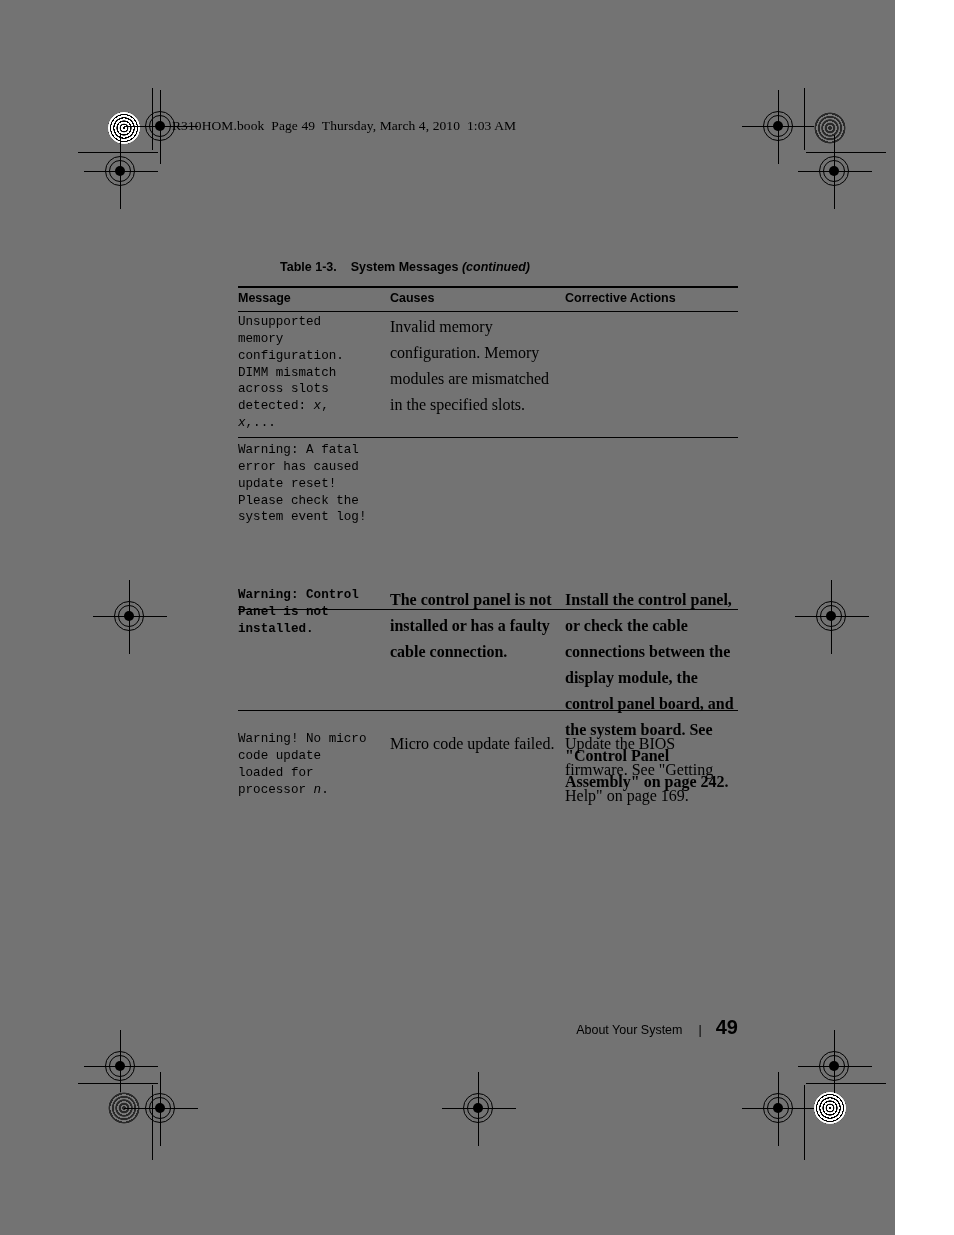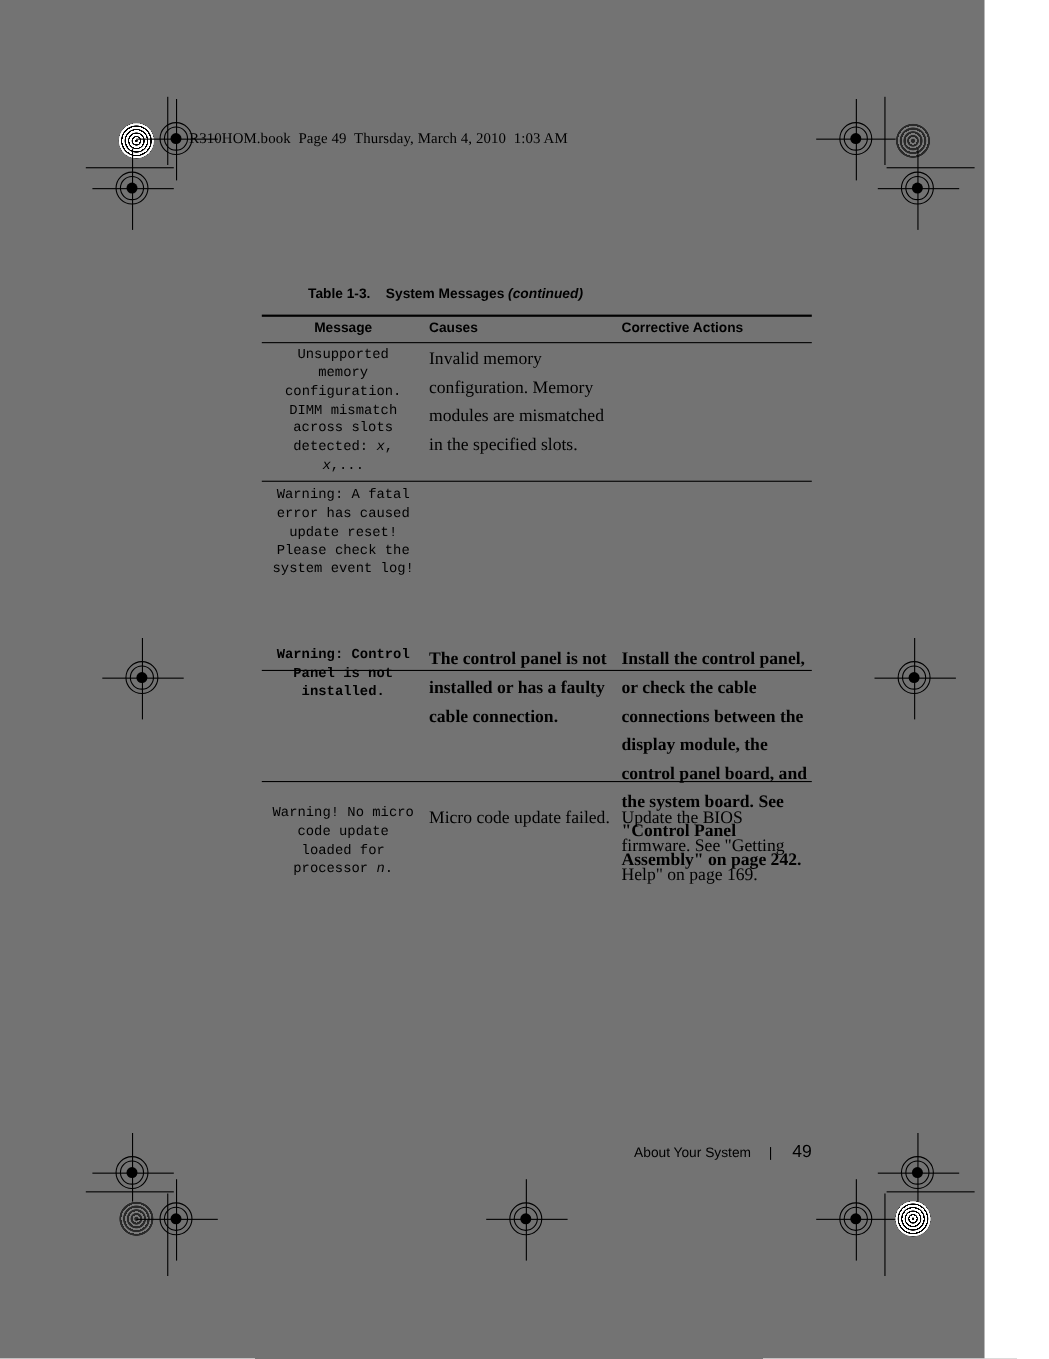--- a/index.html
+++ b/index.html
@@ -124,21 +124,21 @@
   }
   .rule.thick { height: 2px; }
   .rule.thin  { height: 1px; }
 
   .row {
     position: absolute;
     left: 238px;
     width: 500px;
     display: flex;
   }
-  .col-msg  { width: 152px; padding-right: 4px; box-sizing: border-box; text-align: center; }
+  .col-msg  { width: 152px; padding-right: 4px; box-sizing: border-box; }
   .col-cause{ width: 175px; padding-right: 8px; box-sizing: border-box; }
   .col-corr { width: 173px; box-sizing: border-box; }
 
   .hdr {
     font-family: "Liberation Sans", sans-serif;
     font-weight: bold;
     font-size: 12.5px;
     line-height: 15px;
   }
 
@@ -169,25 +169,24 @@
     font-family: "Liberation Sans", sans-serif;
   }
   .footer .sect {
     font-size: 12.5px;
   }
   .footer .bar {
     font-size: 12.5px;
     padding: 0 14px 0 16px;
   }
   .footer .pageno {
-    font-size: 16px;
-    font-weight: normal;
+    font-size: 20px;
+    font-weight: bold;
     min-width: 22px;
     text-align: right;
-    margin-top: 23px;
   }
 </style>
 </head>
 <body>
 
 <div class="page">
 
   <div class="dotcircle light" style="left:108px; top:112px; width:32px; height:32px;"></div>
 
   <div class="cropline v" style="left:152px; top:88px; height:62px;"></div>

